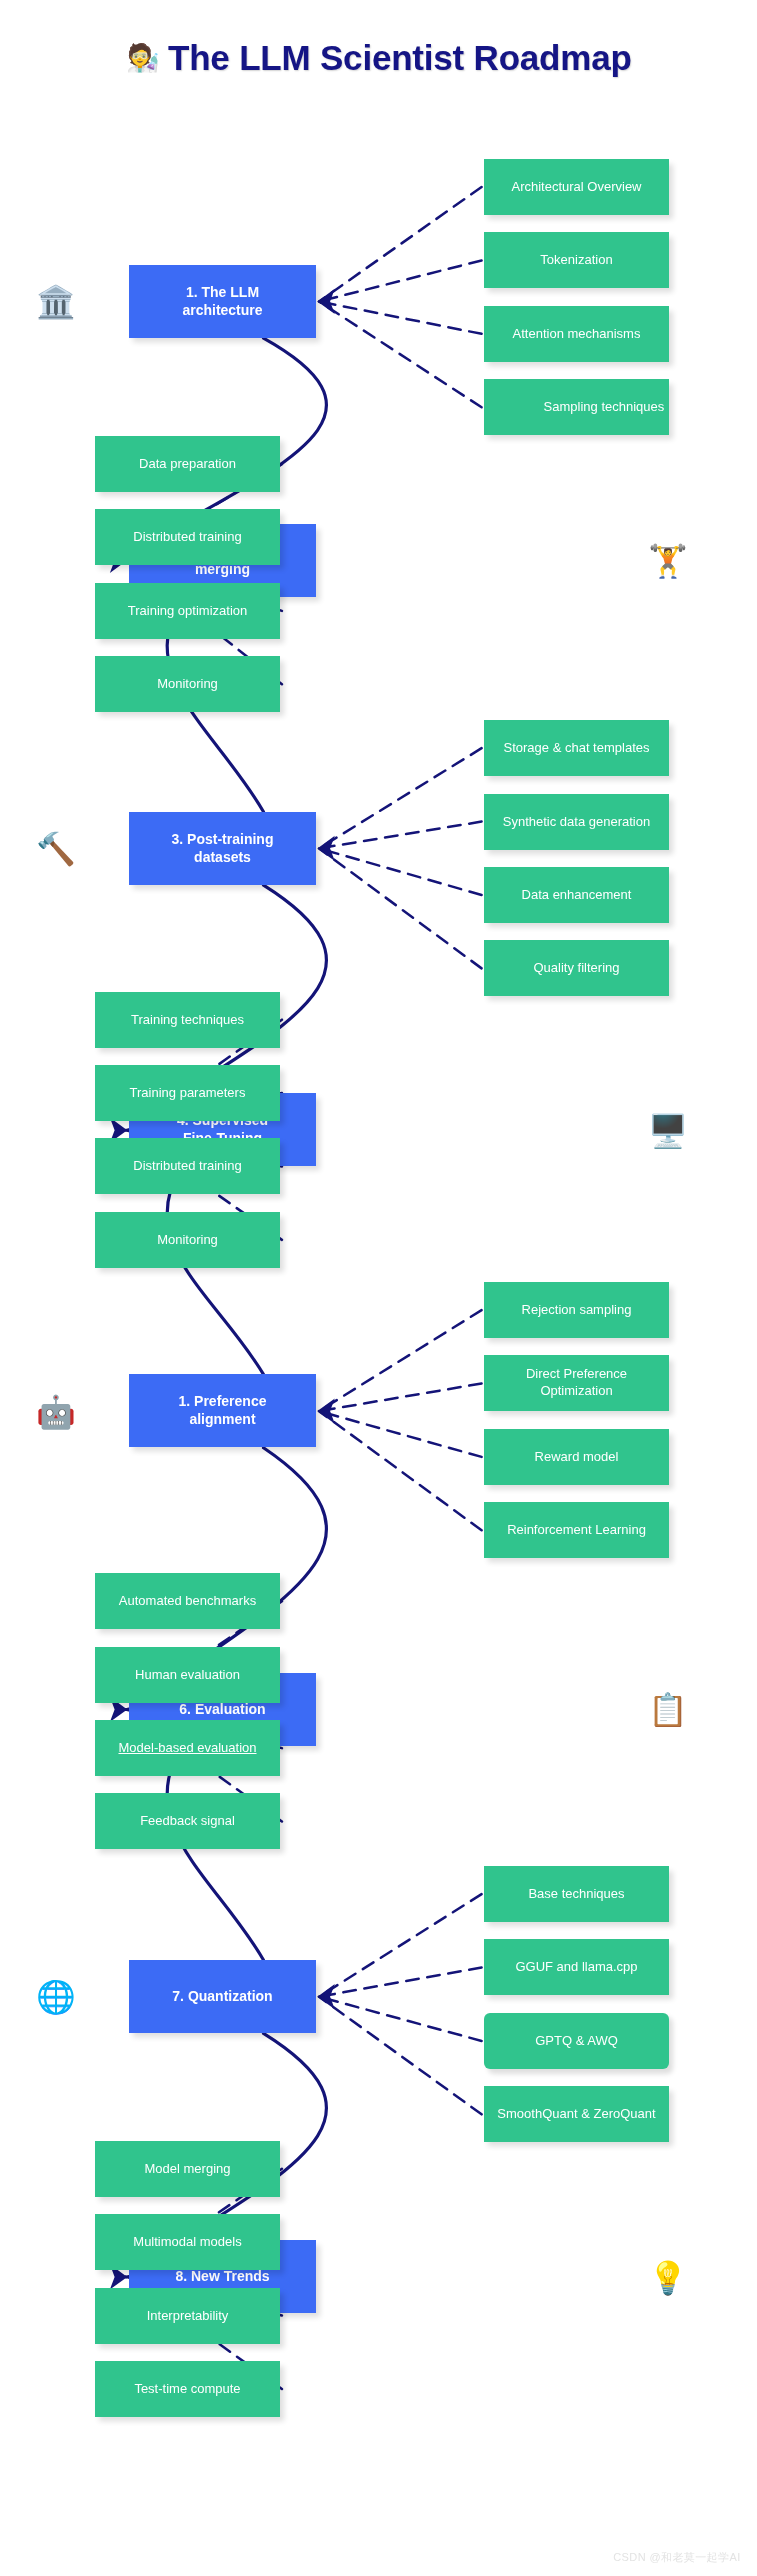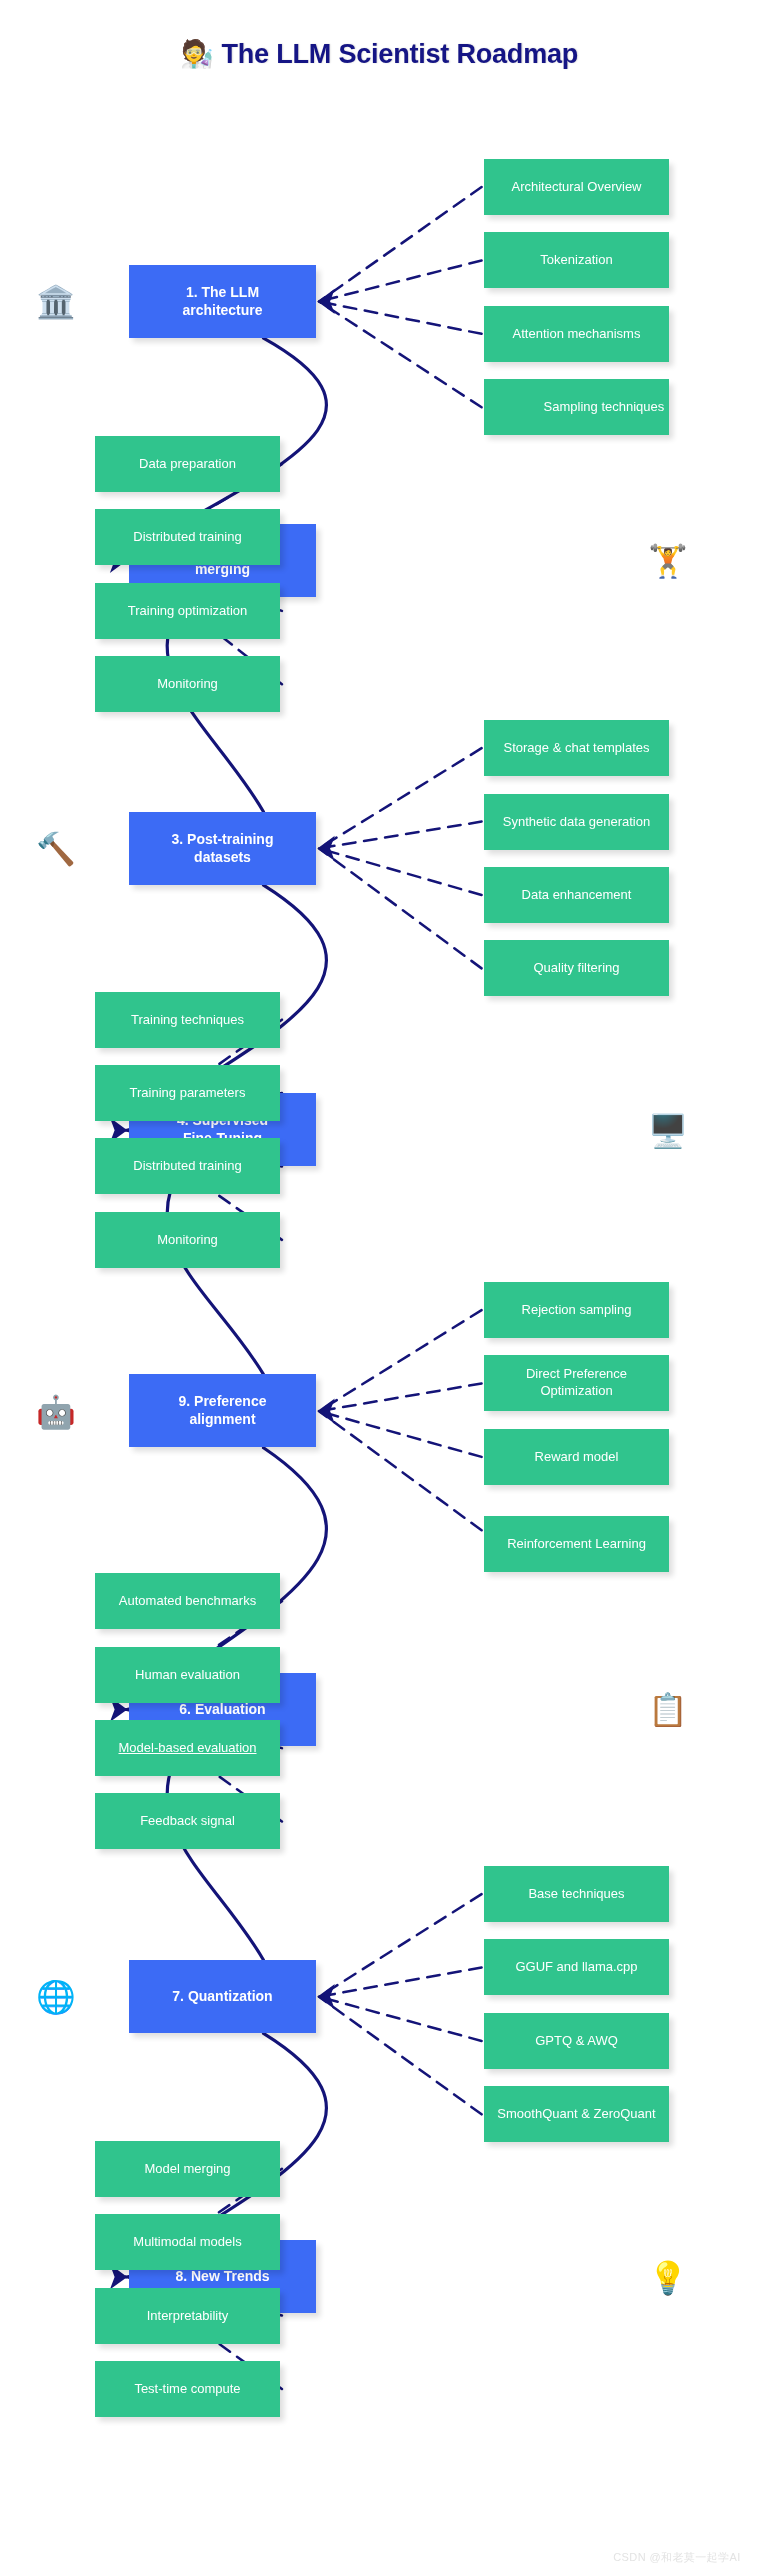--- a/index.html
+++ b/index.html
@@ -23,21 +23,21 @@
     width: 758px;
     text-align: center;
     white-space: nowrap;
   }
   #title-emoji {
     font-size: 27px;
     vertical-align: middle;
     margin-right: 8px;
   }
   #title-text {
-    font-size: 27px;
+    font-size: 35px;
     font-weight: bold;
     color: #151585;
     vertical-align: middle;
     letter-spacing: -0.2px;
     text-shadow: 0.8px 0.8px 1.6px rgba(0,0,0,0.18);
   }
 
   
   #wires {
     position: absolute;
@@ -220,33 +220,33 @@
       <div class="node leaf left" style="top: 1065px;">
         <span>Training parameters</span>
       </div>
       <div class="node leaf left" style="top: 1138px;">
         <span>Distributed training</span>
       </div>
       <div class="node leaf left" style="top: 1212px;">
         <span>Monitoring</span>
       </div>
       <div class="node main" style="top: 1374px;">
-        <div><span>9. Preference</span><br><span>alignment</span></div>
+        <div><span>1. Preference</span><br><span>alignment</span></div>
       </div>
       <div class="badge left" style="top: 1390px;">🤖</div>
       <div class="node leaf right" style="top: 1282px;">
         <span>Rejection sampling</span>
       </div>
       <div class="node leaf right" style="top: 1355px;">
         <span>Direct Preference Optimization</span>
       </div>
       <div class="node leaf right" style="top: 1429px;">
         <span>Reward model</span>
       </div>
-      <div class="node leaf right" style="top: 1502px; margin-top: 14px;">
+      <div class="node leaf right" style="top: 1502px;">
         <span>Reinforcement Learning</span>
       </div>
       <div class="node main" style="top: 1673px;">
         <span>6. Evaluation</span>
       </div>
       <div class="badge right" style="top: 1688px;">📋</div>
       <div class="node leaf left" style="top: 1573px;">
         <span>Automated benchmarks</span>
       </div>
       <div class="node leaf left" style="top: 1647px;">
@@ -261,21 +261,21 @@
       <div class="node main" style="top: 1960px;">
         <span>7. Quantization</span>
       </div>
       <div class="badge left" style="top: 1975px;">🌐</div>
       <div class="node leaf right" style="top: 1866px;">
         <span>Base techniques</span>
       </div>
       <div class="node leaf right" style="top: 1939px;">
         <span>GGUF and llama.cpp</span>
       </div>
-      <div class="node leaf right" style="top: 2013px;">
+      <div class="node leaf right" style="top: 2013px; border-radius: 6px;">
         <span>GPTQ &amp; AWQ</span>
       </div>
       <div class="node leaf right" style="top: 2086px;">
         <span>SmoothQuant &amp; ZeroQuant</span>
       </div>
       <div class="node main" style="top: 2240px;">
         <span>8. New Trends</span>
       </div>
       <div class="badge right" style="top: 2256px;">💡</div>
       <div class="node leaf left" style="top: 2141px;">

